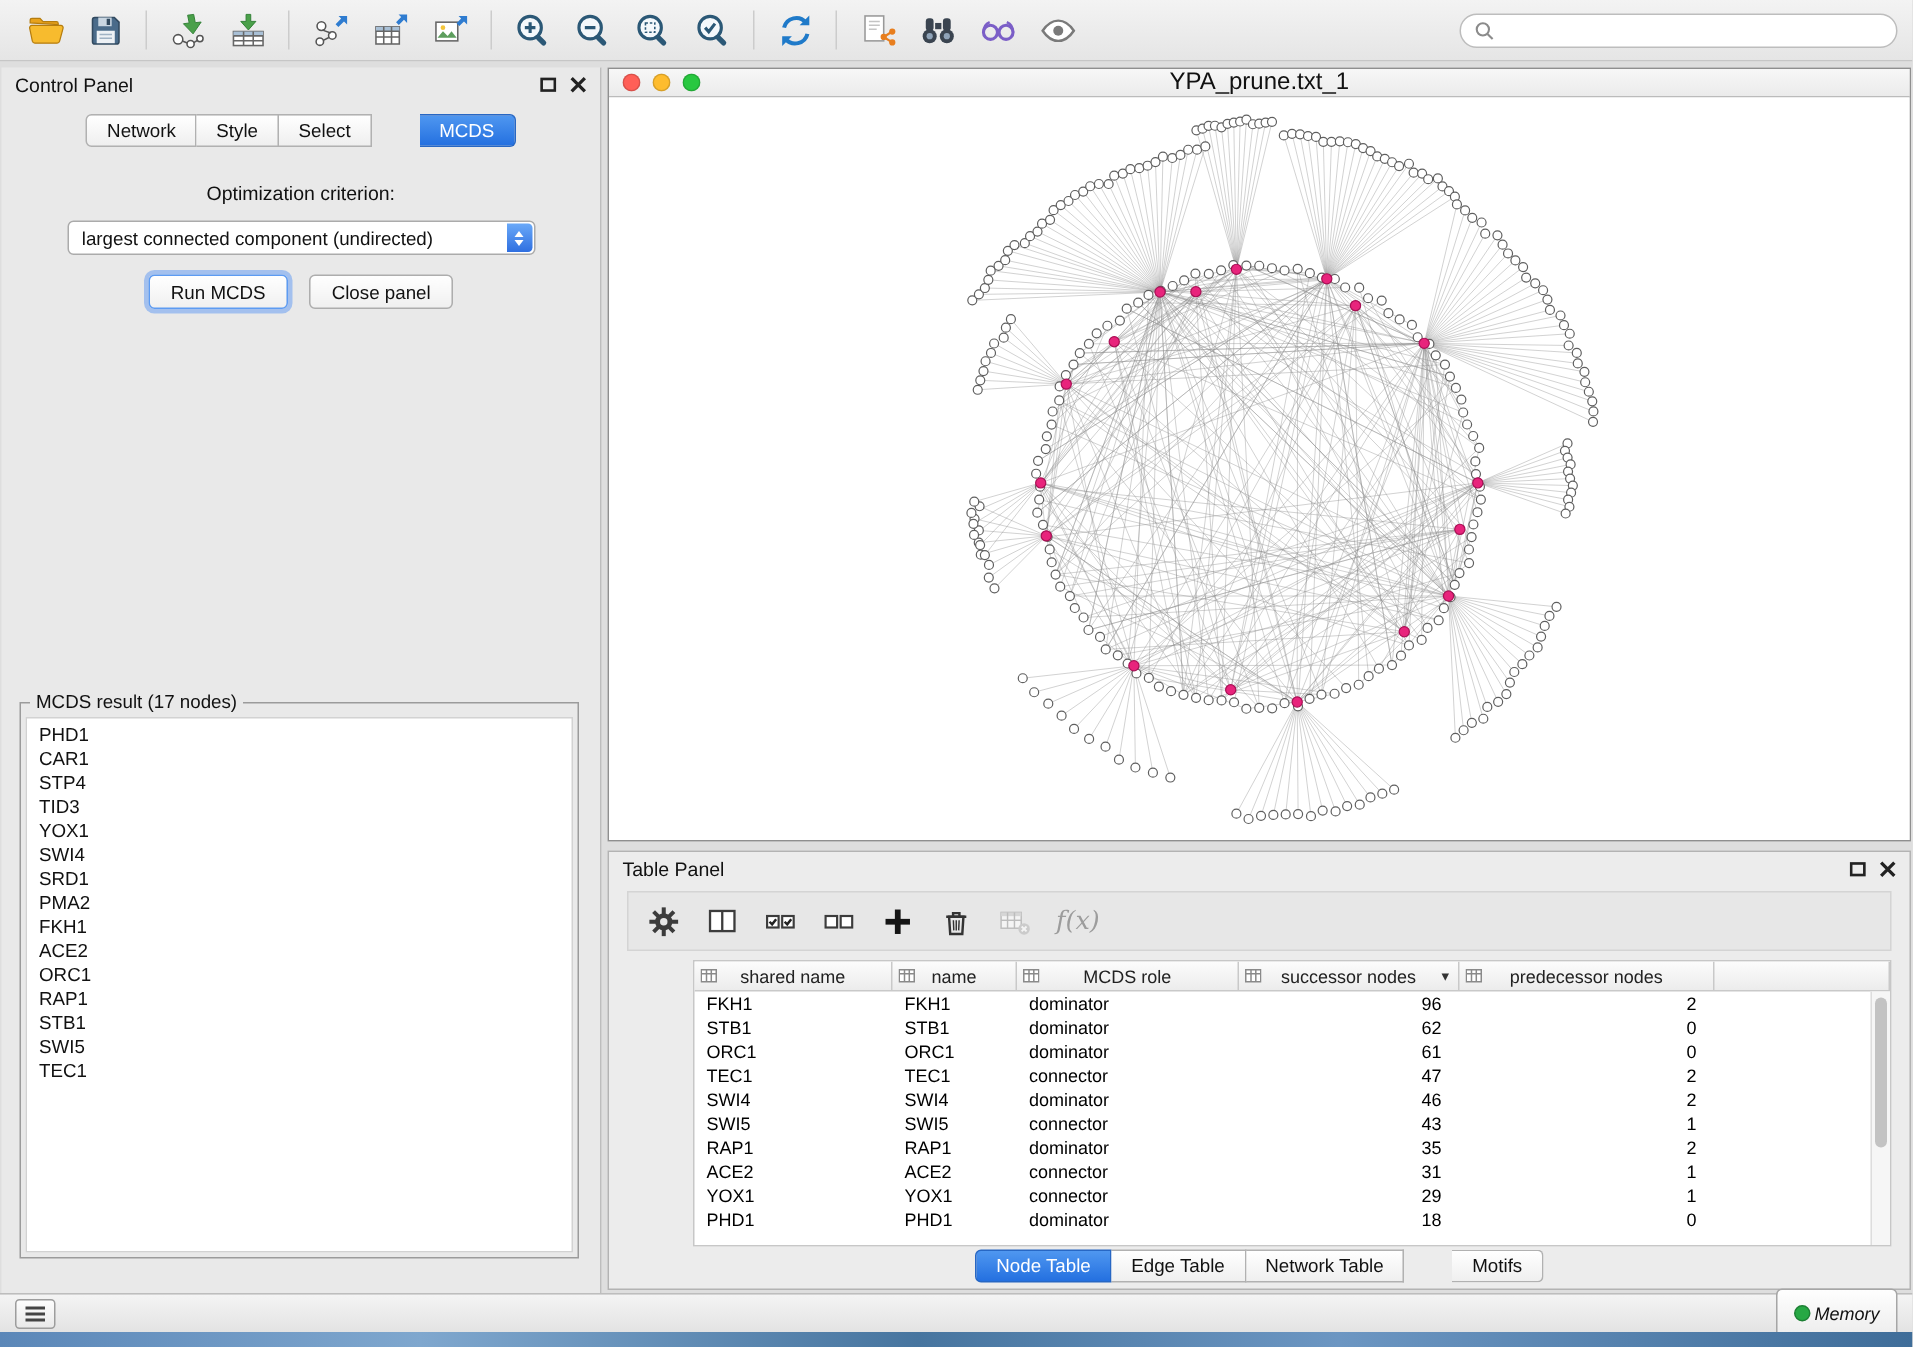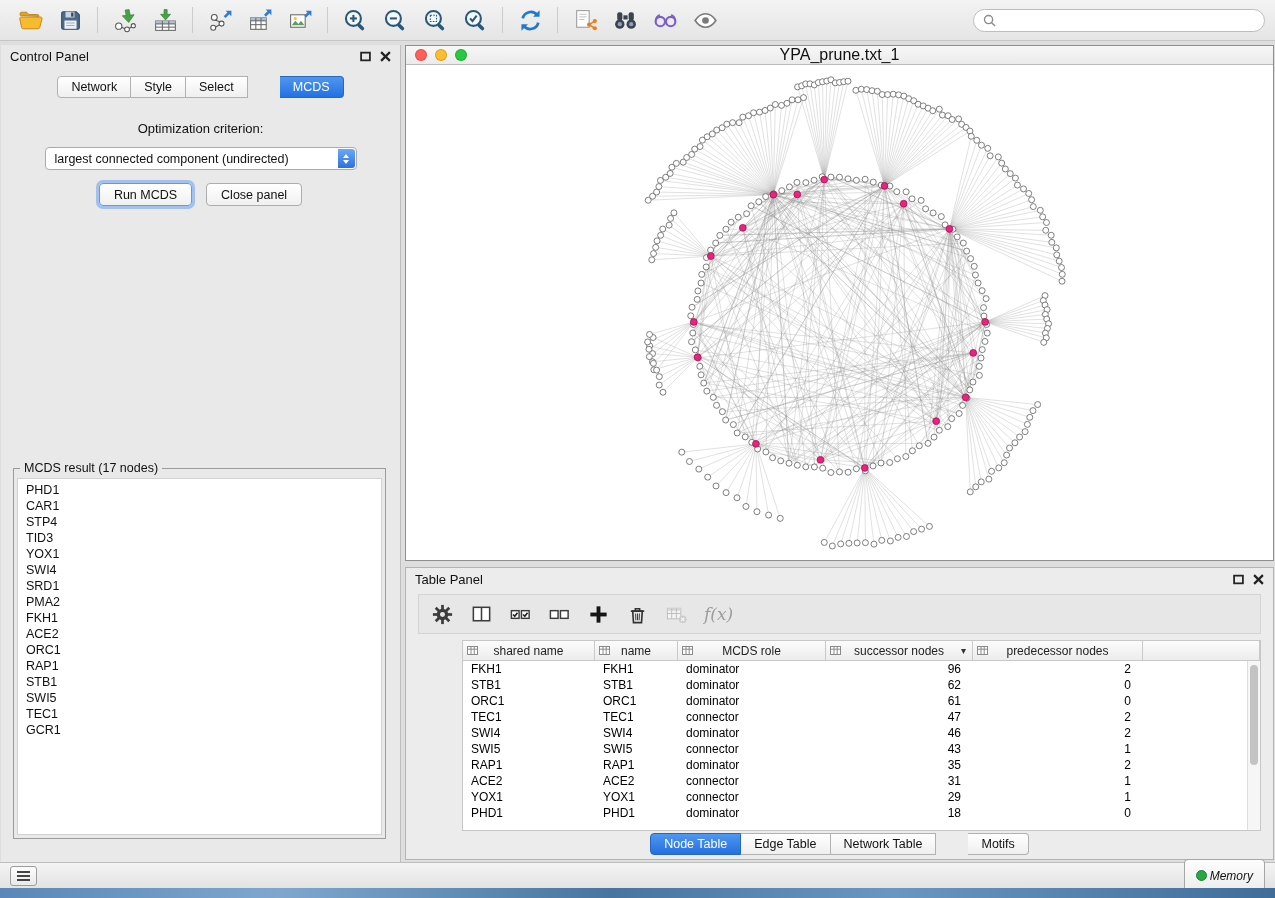--- a/index.html
+++ b/index.html
@@ -322,21 +322,20 @@
             <div class="mcds-item">SWI4</div>
             <div class="mcds-item">SRD1</div>
             <div class="mcds-item">PMA2</div>
             <div class="mcds-item">FKH1</div>
             <div class="mcds-item">ACE2</div>
             <div class="mcds-item">ORC1</div>
             <div class="mcds-item">RAP1</div>
             <div class="mcds-item">STB1</div>
             <div class="mcds-item">SWI5</div>
             <div class="mcds-item">TEC1</div>
-            <div class="mcds-item">GCR1</div>
           </div>
       </fieldset>
     </div>
 
     <div class="network-panel">
       <div class="net-titlebar">
         <div class="traffic">
             <span class="light" style="background: rgb(255, 95, 87);"></span>
             <span class="light" style="background: rgb(254, 188, 46);"></span>
             <span class="light" style="background: rgb(40, 200, 64);"></span>

